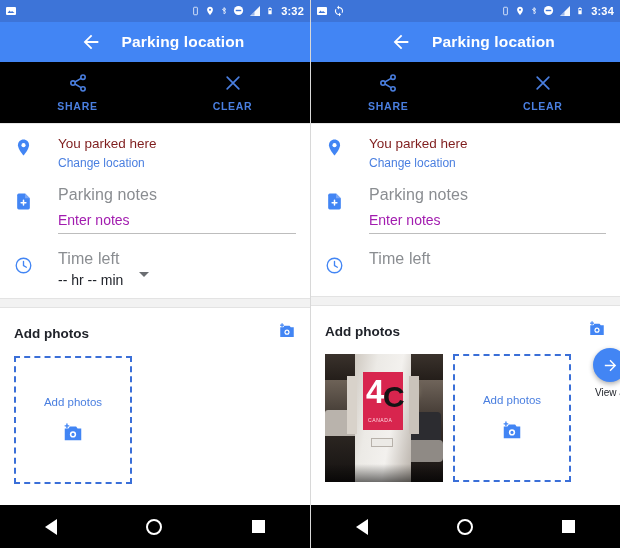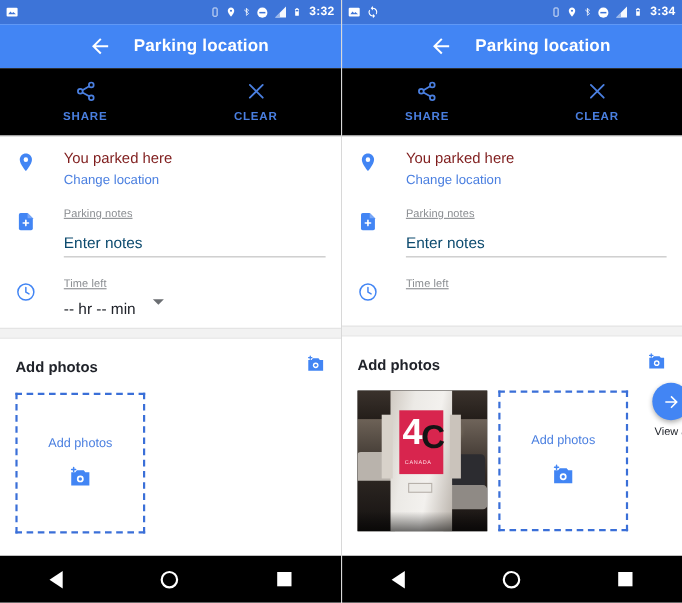--- a/index.html
+++ b/index.html
@@ -22,21 +22,21 @@
   .statusbar {
     height: 22px; flex: 0 0 22px;
     background: #3d74d8;
     display: flex; align-items: center;
     padding: 0 6px 0 5px;
     color: #ffffff;
   }
   .sb-left { display: flex; align-items: center; gap: 5px; }
   .sb-right {
     margin-left: auto;
-    display: flex; align-items: center; gap: 5px;
+    display: flex; align-items: flex-start; gap: 5px;
   }
   .sb-time {
     font-size: 11px; font-weight: bold; color: #ffffff;
     letter-spacing: .2px; margin-left: 2px;
   }
   .sbicon { display: block; }
 
   
   .appbar {
     height: 40px; flex: 0 0 40px;
@@ -84,34 +84,33 @@
   }
   .row-body { flex: 1; padding: 10px 14px 0 12px; }
 
   .parked-title { font-size: 13.5px; color: #7f1d1d; line-height: 19px; }
   .change-loc {
     font-size: 12px; color: #4a7fe0; line-height: 18px;
     cursor: pointer; display: inline-block; margin-top: 1px;
   }
 
   .field-label {
-    font-size: 10px; color: #8a8d91; line-height: 14px;
+    font-size: 16px; color: #8a8d91; line-height: 14px;
     letter-spacing: .1px;
-    text-decoration: underline;
   }
   .field-value {
     font-size: 14px; color: #20232a; line-height: 20px;
     margin-top: 8px;
   }
   .notes-underline {
     border-bottom: 1px solid #bdbdbd;
     padding-bottom: 3px;
     margin-bottom: 8px;
   }
-  .notes-placeholder { color: #0c4a6e; font-size: 14px; }
+  .notes-placeholder { color: #a21caf; font-size: 14px; }
 
   .time-value-row {
     display: flex; align-items: flex-start; gap: 16px;
     margin-top: 6px; padding-bottom: 10px;
   }
   .time-text { font-size: 14px; color: #20232a; }
   .caret {
     width: 0; height: 0;
     border-left: 5px solid transparent;
     border-right: 5px solid transparent;

